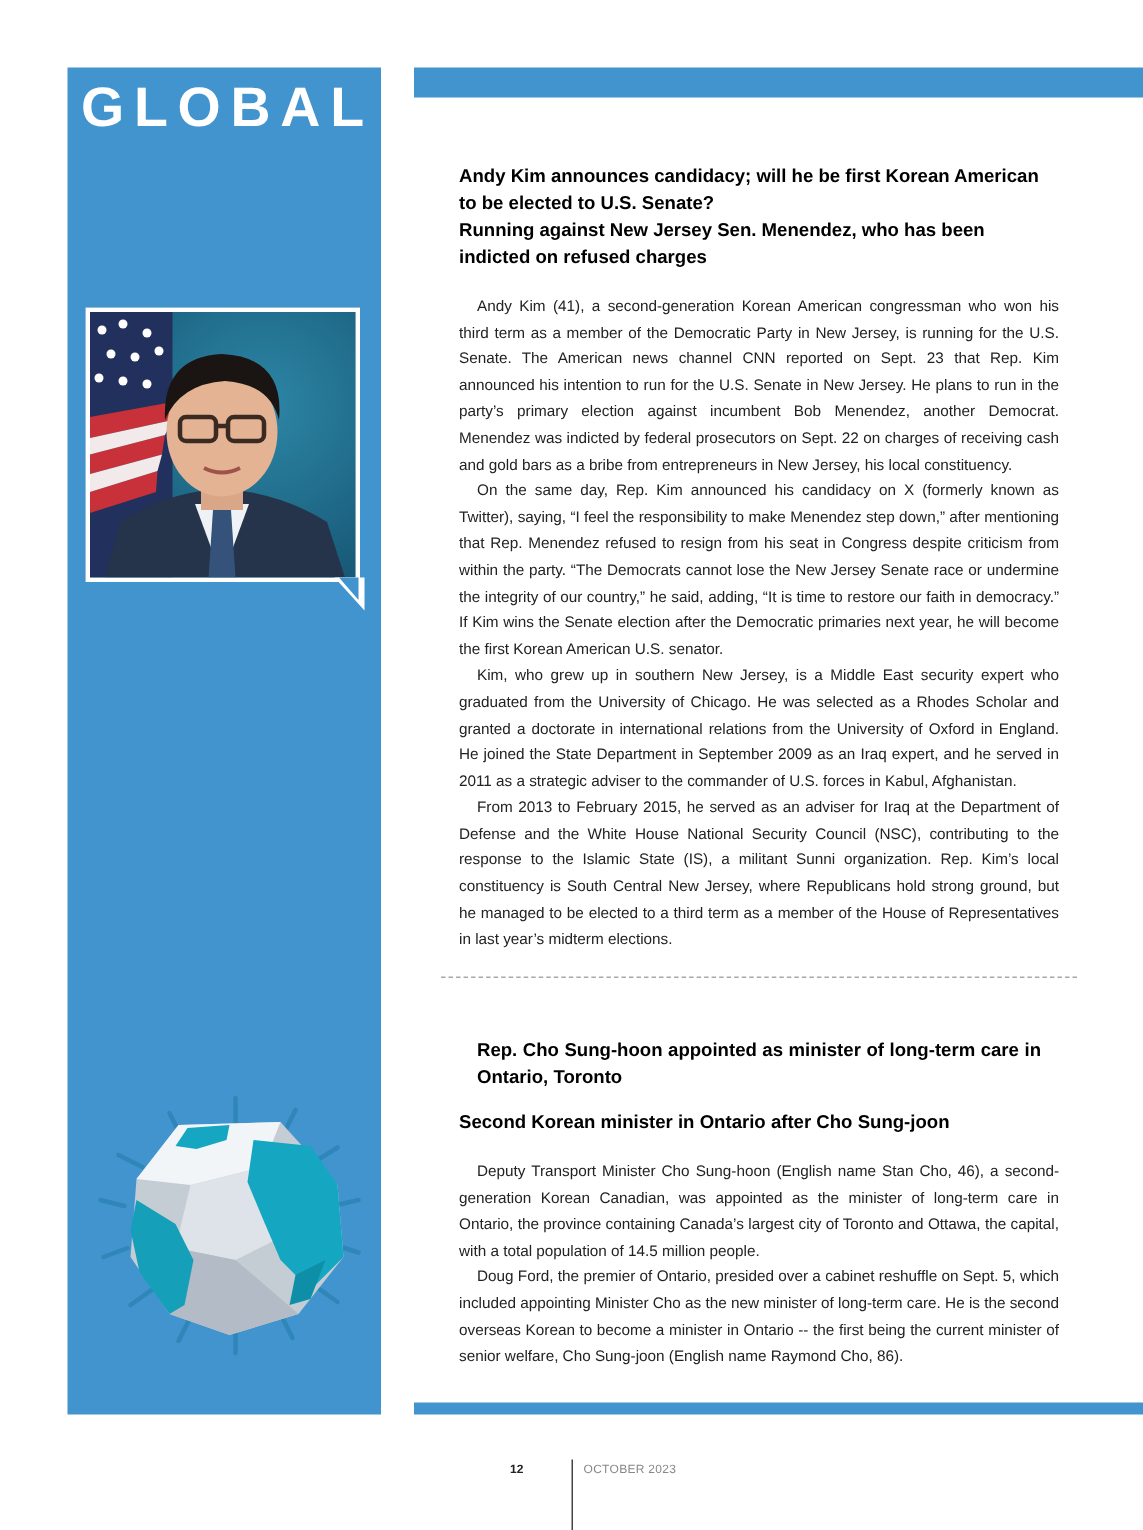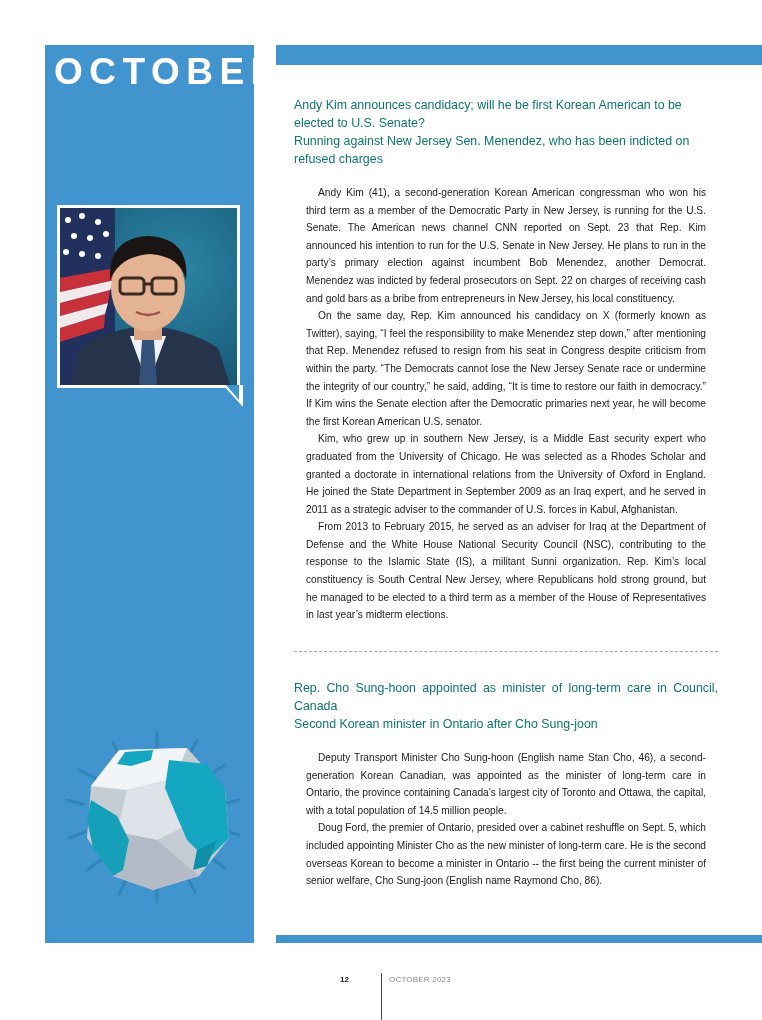--- a/index.html
+++ b/index.html
@@ -8,35 +8,35 @@
     .brand { position: absolute; left: 9px; top: 8px; color: #ffffff; font-family: "Liberation Sans", sans-serif; font-weight: bold; font-size: 37px; line-height: 38px; letter-spacing: 6.5px; }
     .brand div { white-space: nowrap; }
     .photo-frame { position: absolute; left: 12px; top: 160px; width: 183px; height: 183px; border: 3px solid #ffffff; background: #1f5e7d; overflow: hidden; box-sizing: border-box; }
     .bubble-tail { position: absolute; left: 178px; top: 340px; width: 0; height: 0; border-left: 20px solid transparent; border-top: 22px solid #ffffff; }
     .bubble-tail-inner { position: absolute; left: 181px; top: 340px; width: 0; height: 0; border-left: 13px solid transparent; border-top: 15px solid #4294cf; }
     .photo-svg { display: block; width: 100%; height: 100%; }
     .globe { position: absolute; left: 12px; top: 675px; width: 190px; height: 190px; }
     .top-bar { position: absolute; left: 276px; top: 45px; width: 486px; height: 20px; background: #4294cf; }
     .bottom-bar { position: absolute; left: 276px; top: 935px; width: 486px; height: 8px; background: #4294cf; }
     .content { position: absolute; left: 294px; width: 424px; }
-    .headline { color: #0f766e; font-weight: normal; font-size: 12.4px; line-height: 18px; margin: 0; }
+    .headline { color: #000000; font-weight: bold; font-size: 12.4px; line-height: 18px; margin: 12px; }
     .headline.justify { text-align: justify; text-align-last: left; }
     .body-text { color: #222222; font-size: 10.2px; line-height: 17.6px; text-align: justify; margin: 12px; }
     .body-text p { margin: 0; text-indent: 12px; }
     .divider { position: absolute; left: 294px; top: 651px; width: 424px; border-top: 1px dashed #a8a8a8; }
     .footer-num { position: absolute; left: 340px; top: 975px; width: 32px; font-weight: bold; font-size: 8px; color: #222; }
     .footer-line { position: absolute; left: 381px; top: 973px; width: 1px; height: 47px; background: #444; }
     .footer-date { position: absolute; left: 389px; top: 975px; font-size: 8px; color: #888; letter-spacing: 0.2px; text-align: center; }
   </style>
 </head>
 <body>
 
 <div class="sidebar">
   <div class="brand">
-    <div>OCTOBER</div>
+    <div>GLOBAL</div>
   </div>
 
   <div class="photo-frame">
     <svg class="photo-svg" viewBox="0 0 177 177" xmlns="http://www.w3.org/2000/svg">
       <defs>
         <radialGradient id="bg" cx="0.65" cy="0.35" r="0.8">
           <stop offset="0" stop-color="#2d86a6"></stop>
           <stop offset="1" stop-color="#155472"></stop>
         </radialGradient>
       </defs>
@@ -127,21 +127,21 @@
     <p>On the same day, Rep. Kim announced his candidacy on X (formerly known as Twitter), saying, “I feel the responsibility to make Menendez step down,” after mentioning that Rep. Menendez refused to resign from his seat in Congress despite criticism from within the party. “The Democrats cannot lose the New Jersey Senate race or undermine the integrity of our country,” he said, adding, “It is time to restore our faith in democracy.” If Kim wins the Senate election after the Democratic primaries next year, he will become the first Korean American U.S. senator.</p>
     <p>Kim, who grew up in southern New Jersey, is a Middle East security expert who graduated from the University of Chicago. He was selected as a Rhodes Scholar and granted a doctorate in international relations from the University of Oxford in England. He joined the State Department in September 2009 as an Iraq expert, and he served in 2011 as a strategic adviser to the commander of U.S. forces in Kabul, Afghanistan.</p>
     <p>From 2013 to February 2015, he served as an adviser for Iraq at the Department of Defense and the White House National Security Council (NSC), contributing to the response to the Islamic State (IS), a militant Sunni organization. Rep. Kim’s local constituency is South Central New Jersey, where Republicans hold strong ground, but he managed to be elected to a third term as a member of the House of Representatives in last year’s midterm elections.</p>
   </div>
 </div>
 
 <div class="divider"></div>
 
 <div class="content" style="top:679px;">
   <h2 class="headline">
-    <span class="headline justify" style="display:block;">Rep. Cho Sung-hoon appointed as minister of long-term care in Council, Canada</span>
+    <span class="headline justify" style="display:block;">Rep. Cho Sung-hoon appointed as minister of long-term care in Ontario, Toronto</span>
     <span>Second Korean minister in Ontario after Cho Sung-joon</span>
   </h2>
   <div class="body-text" style="margin-top:16px;">
     <p>Deputy Transport Minister Cho Sung-hoon (English name Stan Cho, 46), a second-generation Korean Canadian, was appointed as the minister of long-term care in Ontario, the province containing Canada’s largest city of Toronto and Ottawa, the capital, with a total population of 14.5 million people.</p>
     <p>Doug Ford, the premier of Ontario, presided over a cabinet reshuffle on Sept. 5, which included appointing Minister Cho as the new minister of long-term care. He is the second overseas Korean to become a minister in Ontario -- the first being the current minister of senior welfare, Cho Sung-joon (English name Raymond Cho, 86).</p>
   </div>
 </div>
 
 <div class="bottom-bar"></div>
 

